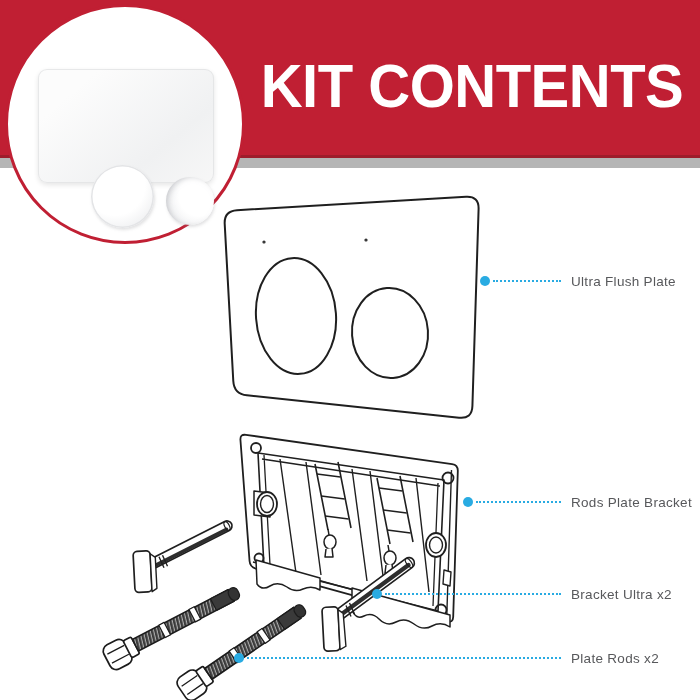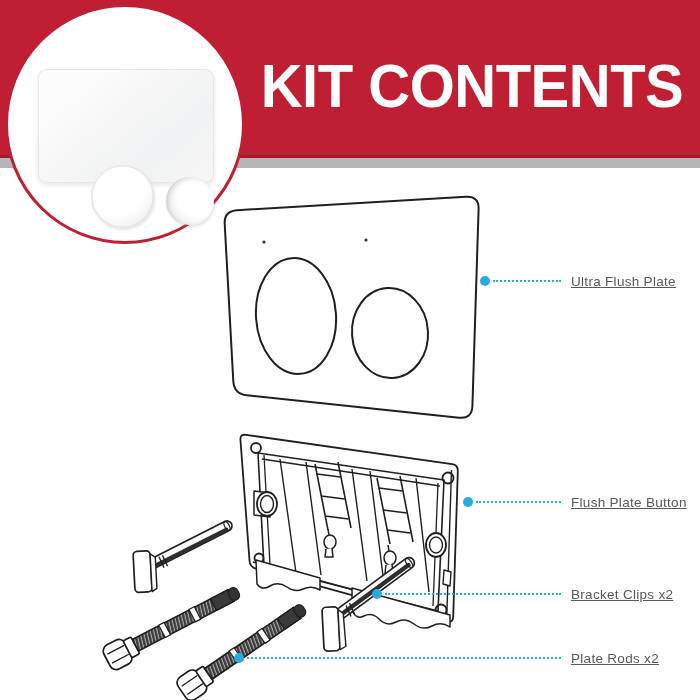--- a/index.html
+++ b/index.html
@@ -57,21 +57,20 @@
   }
   .callout .dot{
     width:10px;height:10px;border-radius:50%;background:#29abe2;flex:0 0 auto;
   }
   .callout .leader{
     height:0;border-top:2px dotted #29abe2;margin-left:3px;flex:0 0 auto;
   }
   .callout .callout-label{
     margin-left:10px;color:#57585b;font-size:13.5px;letter-spacing:0.3px;
     white-space:nowrap;
-    text-decoration:underline;
   }
 </style>
 </head>
 <body>
 
 <div class="banner"></div>
 <div class="banner-edge"></div>
 <div class="gray-strip"></div>
 <div class="banner-title">KIT CONTENTS</div>
 
@@ -188,24 +187,24 @@
 </svg>
 
 <div class="callout" style="left:480px;top:281px;">
   <span class="dot"></span>
   <span class="leader" style="width:68px;"></span>
   <span class="callout-label">Ultra Flush Plate</span>
 </div>
 <div class="callout" style="left:463px;top:502px;">
   <span class="dot"></span>
   <span class="leader" style="width:85px;"></span>
-  <span class="callout-label">Flush Plate Button</span>
+  <span class="callout-label">Rods Plate Bracket</span>
 </div>
 <div class="callout" style="left:372px;top:594px;">
   <span class="dot"></span>
   <span class="leader" style="width:176px;"></span>
-  <span class="callout-label">Bracket Clips x2</span>
+  <span class="callout-label">Bracket Ultra x2</span>
 </div>
 <div class="callout" style="left:234px;top:658px;">
   <span class="dot"></span>
   <span class="leader" style="width:314px;"></span>
   <span class="callout-label">Plate Rods x2</span>
 </div>
 
 </body></html>

